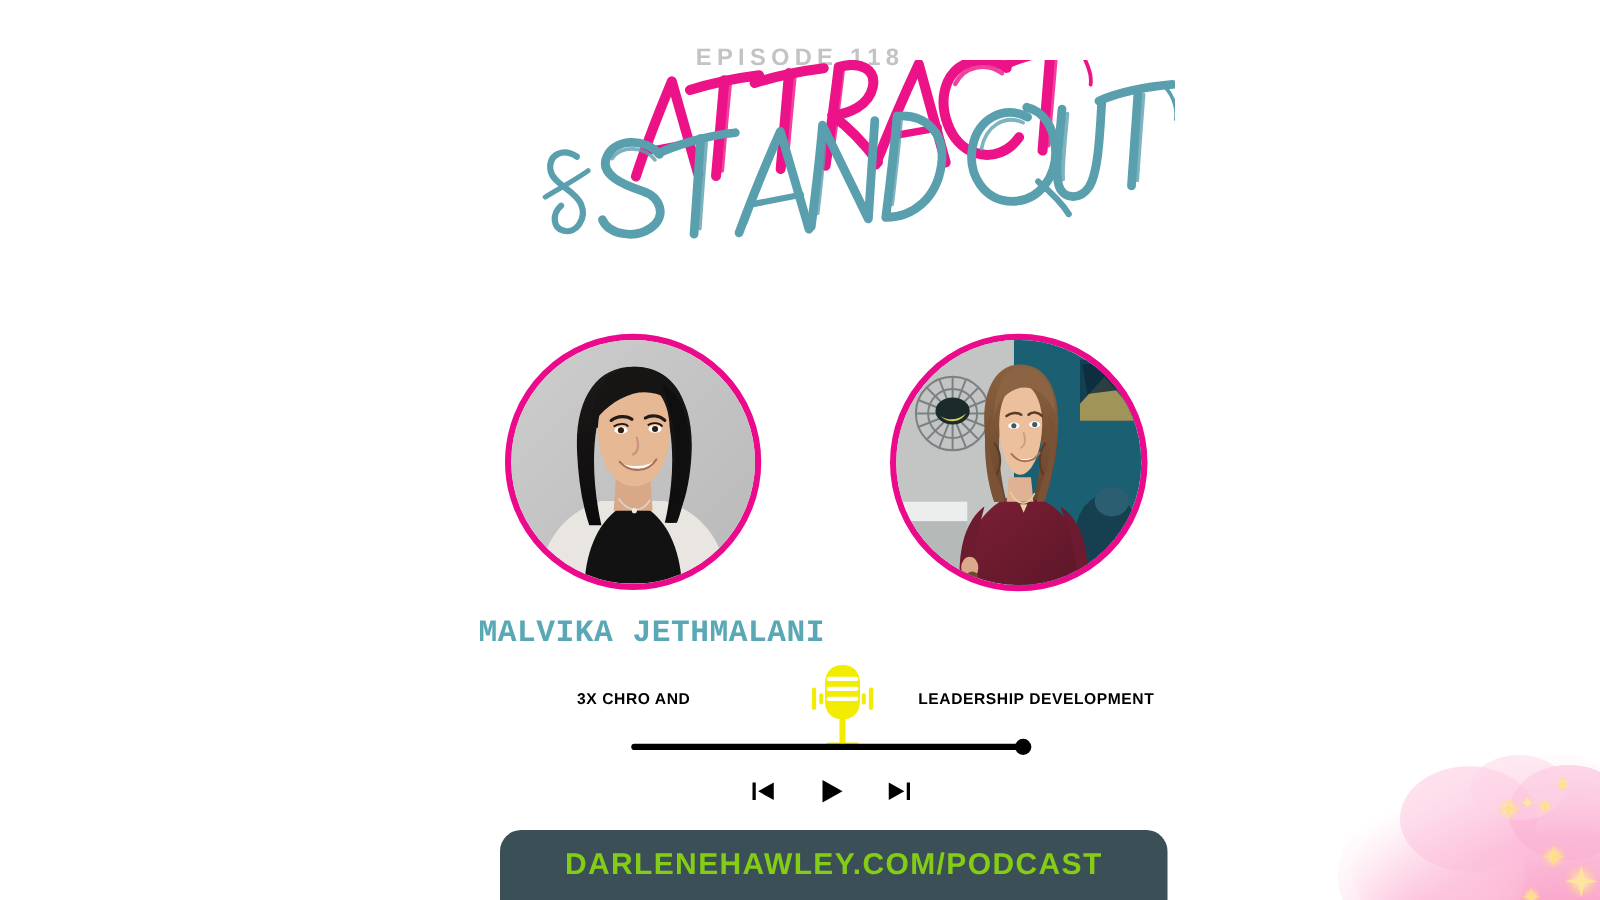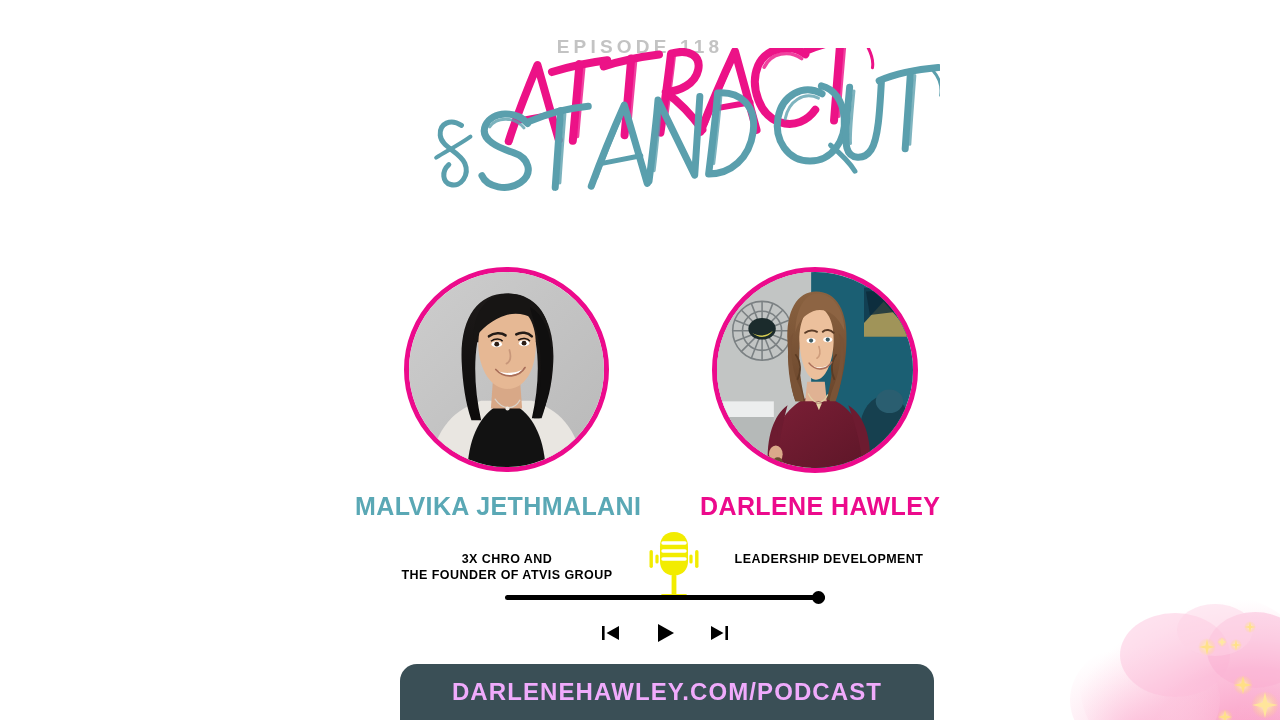--- a/index.html
+++ b/index.html
@@ -64,22 +64,23 @@
   .guest-photo.right { left: 712px; top: 267px; width: 206px; height: 206px; }
   .photo-canvas { position: absolute; inset: 0; }
 
   
   .guest-name {
     position: absolute;
     top: 492px;
     font-size: 25px;
     font-weight: bold;
     letter-spacing: 0.4px;
-    text-align: left;
+    text-align: right;
     white-space: nowrap;
+    font-family: Liberation Mono, monospace;
   }
   .guest-name.left  { left: 355px; width: 305px; color: #5aa8b5; }
   .guest-name.right { left: 700px; width: 258px; color: #ec0a8c; }
 
   .guest-role {
     position: absolute;
     top: 552px;
     font-size: 12.5px;
     font-weight: bold;
     line-height: 15.5px;
@@ -145,21 +146,21 @@
     background: #3a4f56;
     border-radius: 17px 17px 0 0;
     display: flex;
     align-items: center;
     justify-content: center;
   }
   .url-text {
     font-size: 24px;
     font-weight: bold;
     letter-spacing: 1.1px;
-    color: #f0abfc;
+    color: #84cc16;
     white-space: nowrap;
   }
 </style>
 </head>
 <body>
 
 <div id="stage">
 
   <svg class="corner-wash" viewBox="0 0 230 185">
     <defs>
@@ -418,24 +419,22 @@
       <path d="M94,93 C101,102 112,100 117,92" stroke="#ab6f5a" stroke-width="1.6" fill="none" stroke-linecap="round"></path>
 
       <path d="M93,124 C99,136 108,136 113,125" stroke="#e0cfa4" stroke-width="1.3" fill="none"></path>
       <path d="M101,134 L104,141 L107,134 Z" fill="#e6d5aa"></path>
     </svg>
   </div>
 
   <div class="guest-name left">MALVIKA JETHMALANI</div>
   <div class="guest-role left">
     <div>3X CHRO AND</div>
-    <div>THE FOUNDER OF ATVIS GROUP</div>
-  </div>
-
-  <div class="guest-name right">DARLENE HAWLEY</div>
+  </div>
+
   <div class="guest-role right">
     <div>LEADERSHIP DEVELOPMENT</div>
   </div>
 
   <svg class="mic-icon" viewBox="0 0 74 74">
     <g fill="#f2ec00">
       <path d="M37,4 C27.6,4 23,10.5 23,18.5 L23,33 C23,41 27.6,47.5 37,47.5 C46.4,47.5 51,41 51,33 L51,18.5 C51,10.5 46.4,4 37,4 Z"></path>
       <rect x="34.6" y="47" width="4.8" height="21" rx="1"></rect>
       <rect x="24" y="66" width="26" height="4" rx="1.4"></rect>
       <rect x="12.5" y="22" width="3.4" height="18" rx="1.7"></rect>

